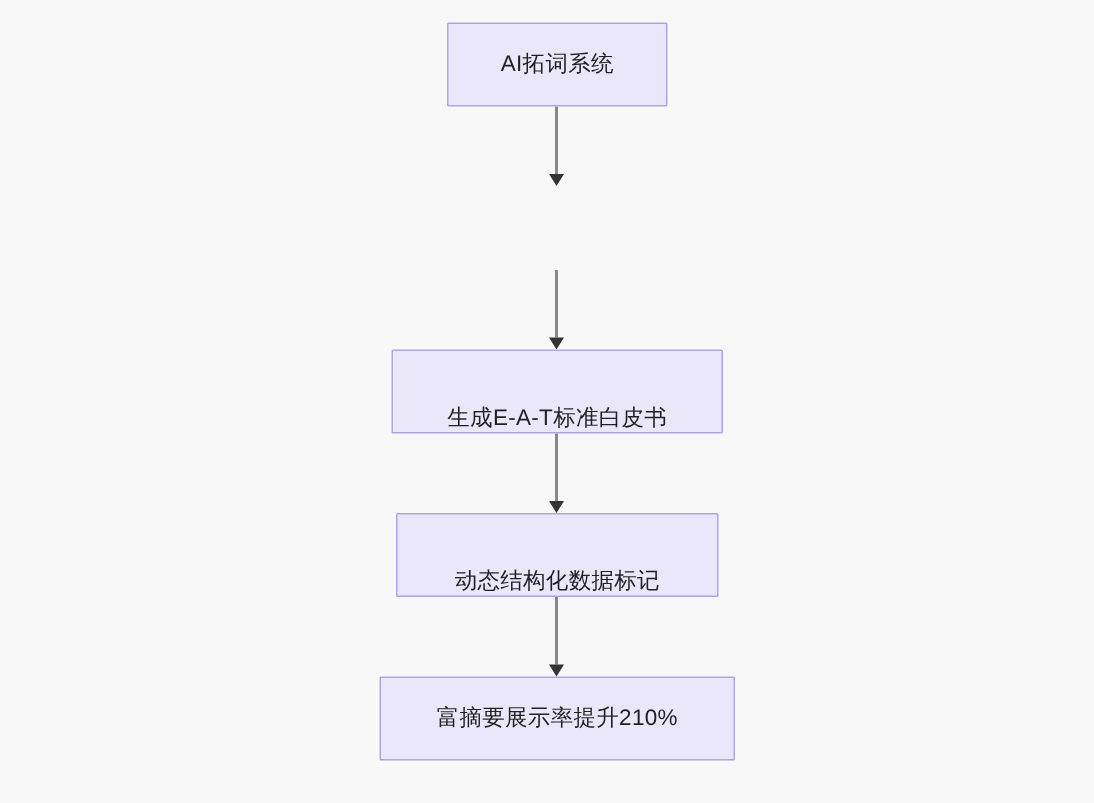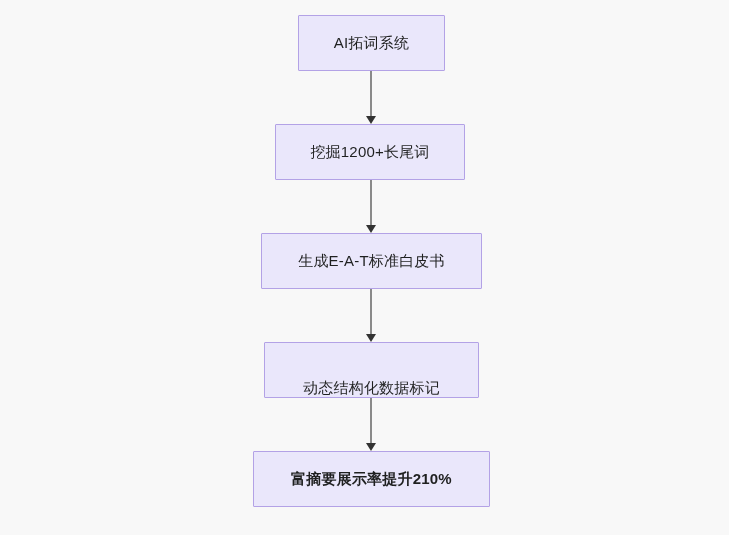--- a/index.html
+++ b/index.html
@@ -34,23 +34,23 @@
     font-size: 15px;
     line-height: 1.2;
     color: #1f2020;
     letter-spacing: 0.2px;
     white-space: nowrap;
     text-align: center;
   }
   
   .node-1 { left: 298px; top: 15px;  width: 147px; height: 56px; }
   .node-2 { left: 275px; top: 124px; width: 190px; height: 56px; }
-  .node-3 { left: 261px; top: 233px; width: 221px; height: 56px; }
+  .node-3 { left: 261px; top: 233px; width: 221px; height: 56px; align-items: flex-end; }
   .node-4 { left: 264px; top: 342px; width: 215px; height: 56px; align-items: flex-end; }
-  .node-5 { left: 253px; top: 451px; width: 237px; height: 56px; font-weight: bold; }
+  .node-5 { left: 253px; top: 451px; width: 237px; height: 56px; }
 
   .edge {
     position: absolute;
     z-index: 1;
     overflow: visible;
   }
   .edge-line {
     position: absolute;
     left: 0;
     top: 0;
@@ -79,23 +79,20 @@
 
   <div class="node node-1">
     <span class="node-label">AI拓词系统</span>
   </div>
 
   <div class="edge edge-1">
     <div class="edge-line" style="height:45px;"></div>
     <div class="edge-head" style="top:45px;"></div>
   </div>
 
-  <div class="node node-2">
-    <span class="node-label">挖掘1200+长尾词</span>
-  </div>
 
   <div class="edge edge-2">
     <div class="edge-line" style="height:45px;"></div>
     <div class="edge-head" style="top:45px;"></div>
   </div>
 
   <div class="node node-3">
     <span class="node-label">生成E-A-T标准白皮书</span>
   </div>
 

